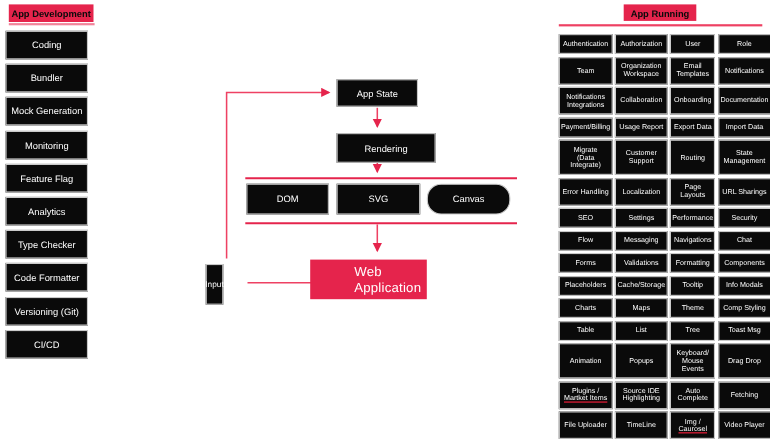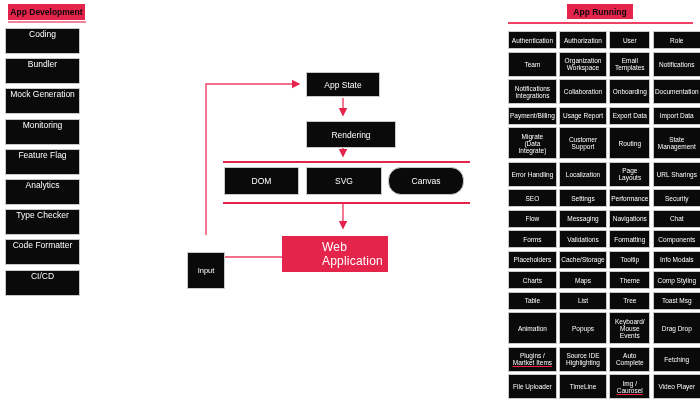--- a/index.html
+++ b/index.html
@@ -13,32 +13,32 @@
   body{font-family:"Liberation Sans", sans-serif;}
   .canvas{position:relative;width:700px;height:402px;background:#fff;overflow:hidden;}
 
   
   .left-badge{position:absolute;left:8px;top:4px;width:77px;height:16px;
     background:var(--accent);color:#0a0a0a;font-size:8.5px;font-weight:600;
     display:flex;align-items:center;justify-content:center;}
   .left-underline{position:absolute;left:8px;top:21px;width:78px;height:2px;background:#f2839a;}
   .left-items{position:absolute;left:5px;top:28px;width:75px;display:flex;flex-direction:column;gap:4.2px;}
   .lbox{height:26px;background:var(--box-black);border:1px solid var(--box-border);
-    color:#fff;font-size:8.5px;font-weight:500;display:flex;justify-content:center;
+    color:#fff;font-size:8.5px;font-weight:500;display:flex;align-items:center;justify-content:center;
     text-align:center;}
 
   
   .node{position:absolute;background:var(--box-black);border:1px solid var(--box-border);
     color:#fff;display:flex;align-items:center;justify-content:center;font-weight:400;}
   .node-appstate{left:306px;top:72px;width:74px;height:25px;font-size:8.5px;}
   .node-rendering{left:306px;top:121px;width:90px;height:27px;font-size:8.5px;}
   .node-dom{left:224px;top:167px;width:75px;height:28px;font-size:8.5px;}
   .node-svg{left:306px;top:167px;width:76px;height:28px;font-size:8.5px;}
   .node-canvas{left:388px;top:167px;width:76px;height:28px;font-size:8.5px;border-radius:13px;}
-  .node-input{left:187px;top:252px;width:38px;height:37px;font-size:7.5px;}
+  .node-input{left:187px;top:240px;width:16px;height:37px;font-size:7.5px;}
   .node-webapp{left:282px;top:236px;width:106px;height:36px;background:var(--accent);
     border:none;color:#fff;font-size:12px;font-weight:500;letter-spacing:.2px;padding-left:40px;}
   .overlay{position:absolute;left:0;top:0;width:700px;height:402px;pointer-events:none;}
 
   
   .right-badge{position:absolute;left:567px;top:4px;width:66px;height:15px;
     background:var(--accent);color:#0a0a0a;font-size:8.5px;font-weight:600;
     display:flex;align-items:center;justify-content:center;}
   .right-underline{position:absolute;left:508px;top:22px;width:185px;height:2px;background:var(--line);}
   .feature-grid{position:absolute;left:508px;top:31px;width:187px;
@@ -84,20 +84,23 @@
       </div>
 
       <div class="lbox">
         <span>Type Checker</span>
       </div>
 
       <div class="lbox">
         <span>Code Formatter</span>
       </div>
 
+      <div class="lbox">
+        <span>Versioning (Git)</span>
+      </div>
 
       <div class="lbox">
         <span>CI/CD</span>
       </div>
     </div>
 
   <svg class="overlay" viewBox="0 0 700 402">
     <defs>
       <marker id="arr" markerWidth="7" markerHeight="7" refX="5" refY="3" orient="auto">
         <path d="M0,0 L6,3 L0,6 Z" fill="#e5244c"></path>

